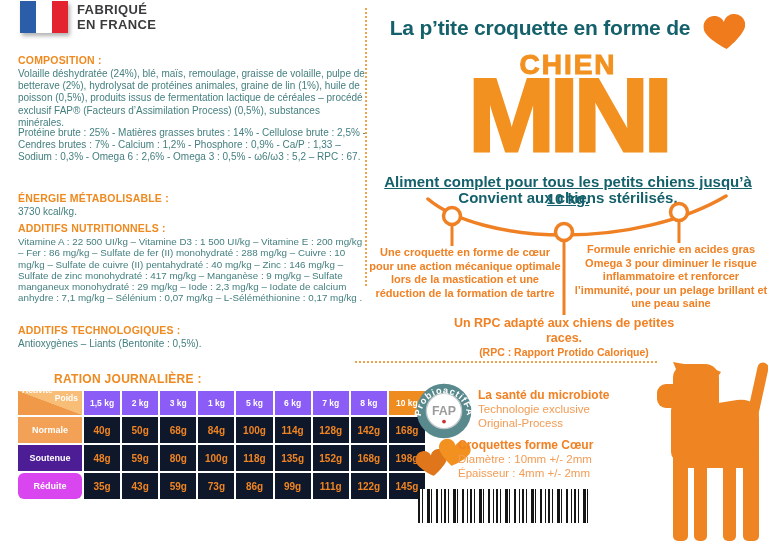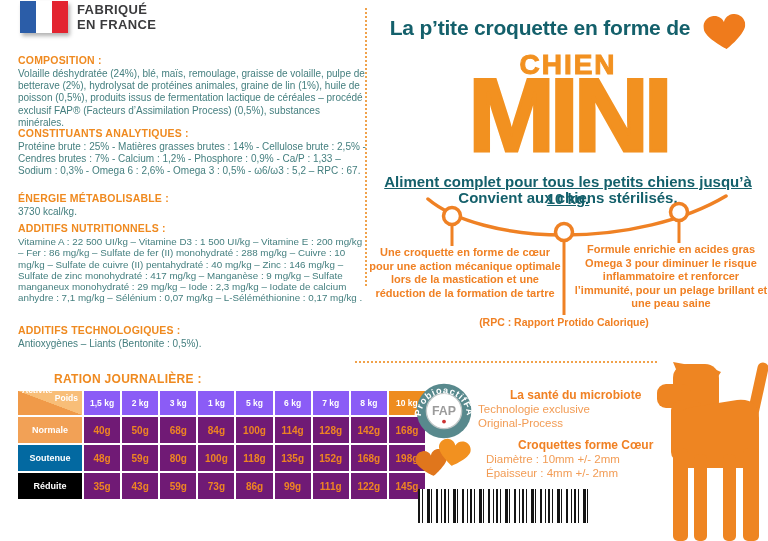--- a/index.html
+++ b/index.html
@@ -29,23 +29,23 @@
     display:grid; grid-template-columns:64px repeat(9,1fr); gap:2px; }
   .ration-table div { display:flex; align-items:center; justify-content:center; }
   .cell-h { height:24px; background:#8b5cf6; color:#fff; font-size:8.5px; font-weight:bold; }
   .cell-h.last { background:#EE8C1F; }
   .cell-corner { height:24px; position:relative;
     background:linear-gradient(to right top, #F09A49 49.6%, #F8BE78 50.4%); }
   .cell-corner .poids { position:absolute; top:2px; right:4px; color:#fff; font-size:8.5px; font-weight:bold; }
   .cell-corner .activite { position:absolute; bottom:20px; left:4px; color:#fff; font-size:8.5px; font-weight:bold; }
   .cell-label { height:26px; color:#fff; font-size:9px; font-weight:bold; }
   .row0 .cell-label { background:#F2A156; }
-  .row1 .cell-label { background:#0369a1; }
-  .row2 .cell-label { background:#000000; }
-  .cell-v { height:26px; background:#701a75; color:#EE8422; font-size:10px; font-weight:bold; }
+  .row1 .cell-label { background:#4c1d95; }
+  .row2 .cell-label { background:#d946ef;border-radius:6px; }
+  .cell-v { height:26px; background:#0f172a; color:#EE8422; font-size:10px; font-weight:bold; }
   
   .hero { position:absolute; left:384px; top:0; width:368px; text-align:center; }
   .tagline-row { position:absolute; top:16px; left:0; width:100%却; width:100%;
     display:flex; align-items:flex-start; justify-content:center; gap:14px; }
   .tagline { color:var(--teal-dark); font-size:21px; font-weight:bold; letter-spacing:-.2px; }
   .title-heart { margin-top:-2px; transform:rotate(-6deg); }
   .species { position:absolute; top:49px; left:0; width:100%; color:#F29120; font-size:28px; font-weight:bold; letter-spacing:2px; -webkit-text-stroke:1px #F29120; }
   .sizeword { position:absolute; top:66px; left:0; width:100%; color:#F29120; font-size:104px; line-height:98px; font-weight:bold; letter-spacing:-5px; -webkit-text-stroke:3px #F29120; }
   .subtitle { position:absolute; left:0; width:100%; color:var(--teal-dark); font-size:15px; font-weight:bold; }
   .subtitle.s1 { top:173px;text-decoration:underline; }
@@ -56,23 +56,23 @@
   .callout-right { left:574px; top:243px; width:194px; }
   .callout-mid { left:449px; top:316px; width:230px; font-size:12.5px; line-height:15px; }
   .callout-mid .note { font-size:10.5px; font-weight:bold; line-height:13px; }
   .curve-svg { position:absolute; left:384px; top:193px; }
   
   .dot-v { position:absolute; left:365px; top:8px; height:278px; border-left:2px dotted #F0A24B; }
   .dot-h { position:absolute; left:355px; top:361px; width:302px; border-top:2px dotted #F0A24B; }
   
   .badge { position:absolute; left:414px; top:381px; }
   .feat-text { position:absolute; color:#F29C55; font-size:11.5px; line-height:14px; }
-  .feat-text .ft-title { color:#F08124; font-weight:bold; font-size:12px;margin-left:32px; }
+  .feat-text .ft-title { color:#F08124; font-weight:bold; font-size:12px; }
   .ft-microbiote { left:478px; top:388px; }
-  .ft-croquette { left:486px; top:438px; }
+  .ft-croquette { left:458px; top:438px; }
   .hearts { position:absolute; left:414px; top:436px; }
   .barcode { position:absolute; left:418px; top:489px; width:170px; height:34px;
     background:repeating-linear-gradient(90deg,
       #151515 0 2px, #fff 2px 4px, #151515 4px 5px, #fff 5px 9px,
       #151515 9px 12px, #fff 12px 13px, #151515 13px 14px, #fff 14px 18px,
       #151515 18px 20px, #fff 20px 23px, #151515 23px 24px, #fff 24px 26px); }
   .dog { position:absolute; left:653px; top:356px; }
 </style>
 </head>
 <body>
@@ -90,21 +90,20 @@
       <div>EN FRANCE</div>
     </div>
   </div>
 
   <div class="sec" style="top:54px">
     <h3>COMPOSITION :</h3>
     <p>Volaille déshydratée (24%), blé, maïs, remoulage, graisse de volaille, pulpe de betterave (2%), hydrolysat de protéines animales, graine de lin (1%), huile de poisson (0,5%), produits issus de fermentation lactique de céréales – procédé exclusif FAP® (Facteurs d’Assimilation Process) (0,5%), substances minérales.</p>
   </div>
 
   <div class="sec" style="top:127px">
-    <h3>CONSTITUANTS ANALYTIQUES :</h3>
     <p>Protéine brute : 25% - Matières grasses brutes : 14% - Cellulose brute : 2,5% - Cendres brutes : 7% - Calcium : 1,2% - Phosphore : 0,9% - Ca/P : 1,33 – Sodium : 0,3% - Omega 6 : 2,6% - Omega 3 : 0,5% - ω6/ω3 : 5,2 – RPC : 67.</p>
   </div>
 
   <div class="sec" style="top:192px">
     <h3>ÉNERGIE MÉTABOLISABLE :</h3>
     <p>3730 kcal/kg.</p>
   </div>
 
   <div class="sec tight" style="top:222px">
     <h3>ADDITIFS NUTRITIONNELS :</h3>
@@ -192,20 +191,21 @@
     <line x1="180" y1="48" x2="180" y2="122" stroke="#EF8124" stroke-width="3"></line>
     <line x1="295" y1="27" x2="295" y2="50" stroke="#EF8124" stroke-width="3"></line>
     <circle cx="68" cy="23" r="8.5" fill="#fff" stroke="#EF8124" stroke-width="3.5"></circle>
     <circle cx="180" cy="39" r="8.5" fill="#fff" stroke="#EF8124" stroke-width="3.5"></circle>
     <circle cx="295" cy="19" r="8.5" fill="#fff" stroke="#EF8124" stroke-width="3.5"></circle>
   </svg>
 
   <div class="callout callout-left">Une croquette en forme de cœur pour une action mécanique optimale lors de la mastication et une réduction de la formation de tartre</div>
   <div class="callout callout-right">Formule enrichie en acides gras Omega 3 pour diminuer le risque inflammatoire et renforcer l’immunité, pour un pelage brillant et une peau saine</div>
   <div class="callout callout-mid">
+    <div>Un RPC adapté aux chiens de petites races.</div>
     <div class="note">(RPC : Rapport Protido Calorique)</div>
   </div>
 
   <svg class="badge" width="60" height="60" viewBox="0 0 68 68">
     <circle cx="34" cy="34" r="31" fill="#58898D"></circle>
     <circle cx="34" cy="34" r="20" fill="#fff" stroke="#BFC6C6" stroke-width="1.5"></circle>
     <path id="badgearc" d="M8,40 A26,26 0 0 1 60,40" fill="none"></path>
     <text font-size="10.5" font-weight="bold" fill="#fff" letter-spacing="1">
       <textPath href="#badgearc">ProbioactifFAP</textPath>
     </text>

